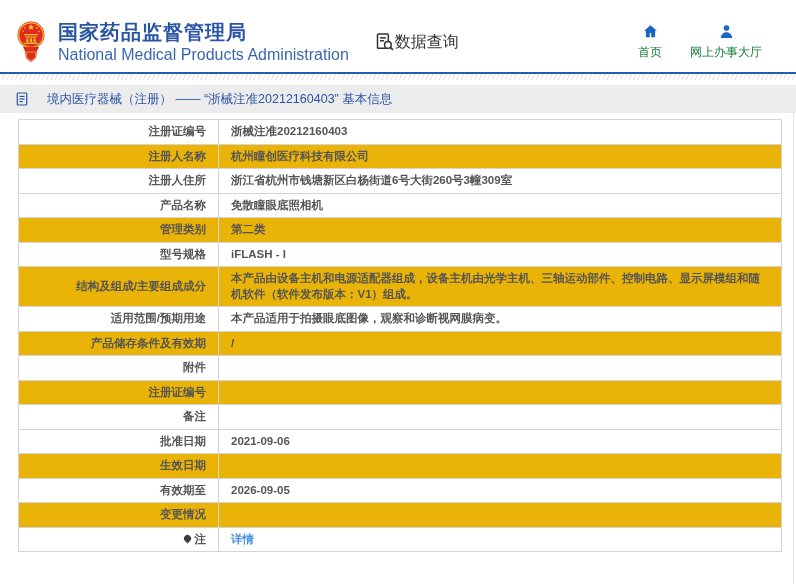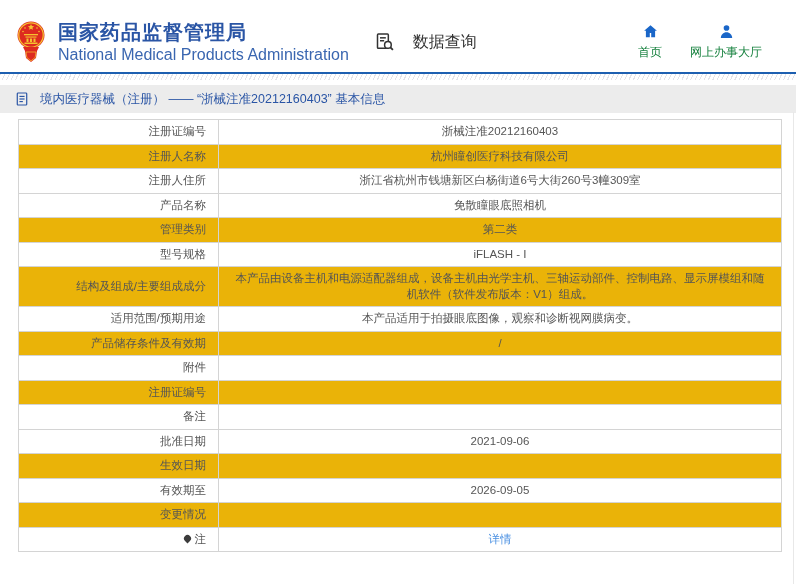--- a/index.html
+++ b/index.html
@@ -6,43 +6,43 @@
   html,body { width:796px; background:#fff; font-family:"Liberation Sans","DejaVu Sans",sans-serif; }
   .page { width:796px; min-height:584px; background:#fff; position:relative; }
 
   
   .header { height:72px; display:flex; align-items:center; padding:12px 34px 0 16px; background:#fff; }
   .emblem { width:30px; height:44px; flex:0 0 auto; }
   .org { margin-left:12px; }
   .org-cn { font-size:20px; font-weight:bold; color:#2a55a5; letter-spacing:1px; line-height:1.15; }
   .org-en { font-size:16px; color:#3a66b0; margin-top:2px; }
   .query { display:flex; align-items:center; margin-left:26px; cursor:pointer; }
-  .query-label { font-size:16px; color:#333; margin-left:18px; font-weight:500; }
+  .query-label { font-size:16px; color:#333; margin-left:0; font-weight:500; }
   .top-nav { margin-left:auto; display:flex; gap:28px; }
   .nav-item { display:flex; flex-direction:column; align-items:center; cursor:pointer; }
   .nav-item svg { width:17px; height:17px; }
   .nav-label { font-size:12px; color:#15803d; margin-top:4px; white-space:nowrap; }
 
   .blue-rule { height:2px; background:#1d5fb0; }
   .hatch { height:7px; background:repeating-linear-gradient(115deg,#e3e3e9 0 1px,#ffffff 1px 4px); border-bottom:1px solid #fff; }
 
   
   .crumb-bar { margin-top:4px; height:28px; background:#ececec; display:flex; align-items:center; padding:0 16px; }
-  .crumb-text { font-size:12.5px; color:#2a55a5; margin-left:12px; }
+  .crumb-text { font-size:12.5px; color:#2a55a5; margin-left:19px; }
 
   
   .tbl-wrap { padding:6px 14px 6px 18px; }
   table.info { width:100%; border-collapse:collapse; border:1px solid #ccc; table-layout:fixed; }
   table.info th { width:200px; }
   table.info th, table.info td {
-    border:1px solid #d4d4d4; font-weight:normal; font-size:11.5px; color:#555;
+    border:1px solid #d4d4d4; font-weight:bold; font-size:11.5px; color:#555;
     padding:4px 12px; height:23px; line-height:1.35; vertical-align:middle;margin-left:32px;
   }
   table.info th { text-align:right; }
-  table.info td { text-align:center; word-break:break-all; }
+  table.info td { text-align:left; word-break:break-all; }
   tr.odd  th, tr.odd  td { background:#ffffff; }
   tr.even th, tr.even td { background:#eab308; }
   table.info a { color:#4a90e2; text-decoration:none; }
   .pin { display:inline-block; width:7px; height:7px; background:#3c3c3c; border-radius:50% 50% 50% 0;
          transform:rotate(-45deg); margin-right:4px; position:relative; top:-1px; }
 
   .right-edge { position:absolute; top:112px; bottom:0; right:2px; width:1px; background:#e8e8e8; }
 </style>
 </head>
 <body>

